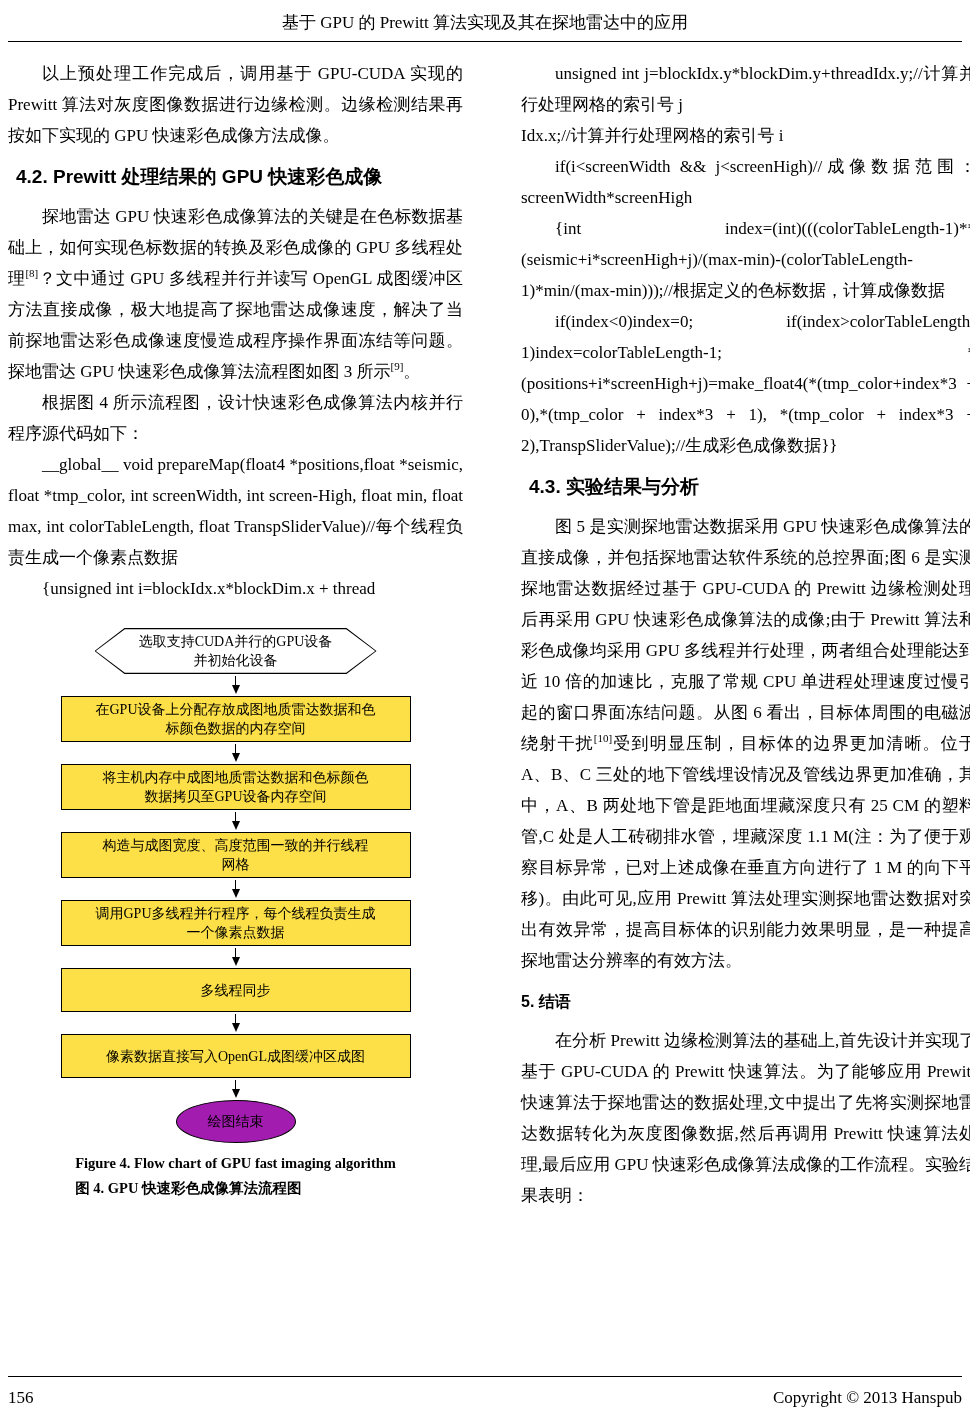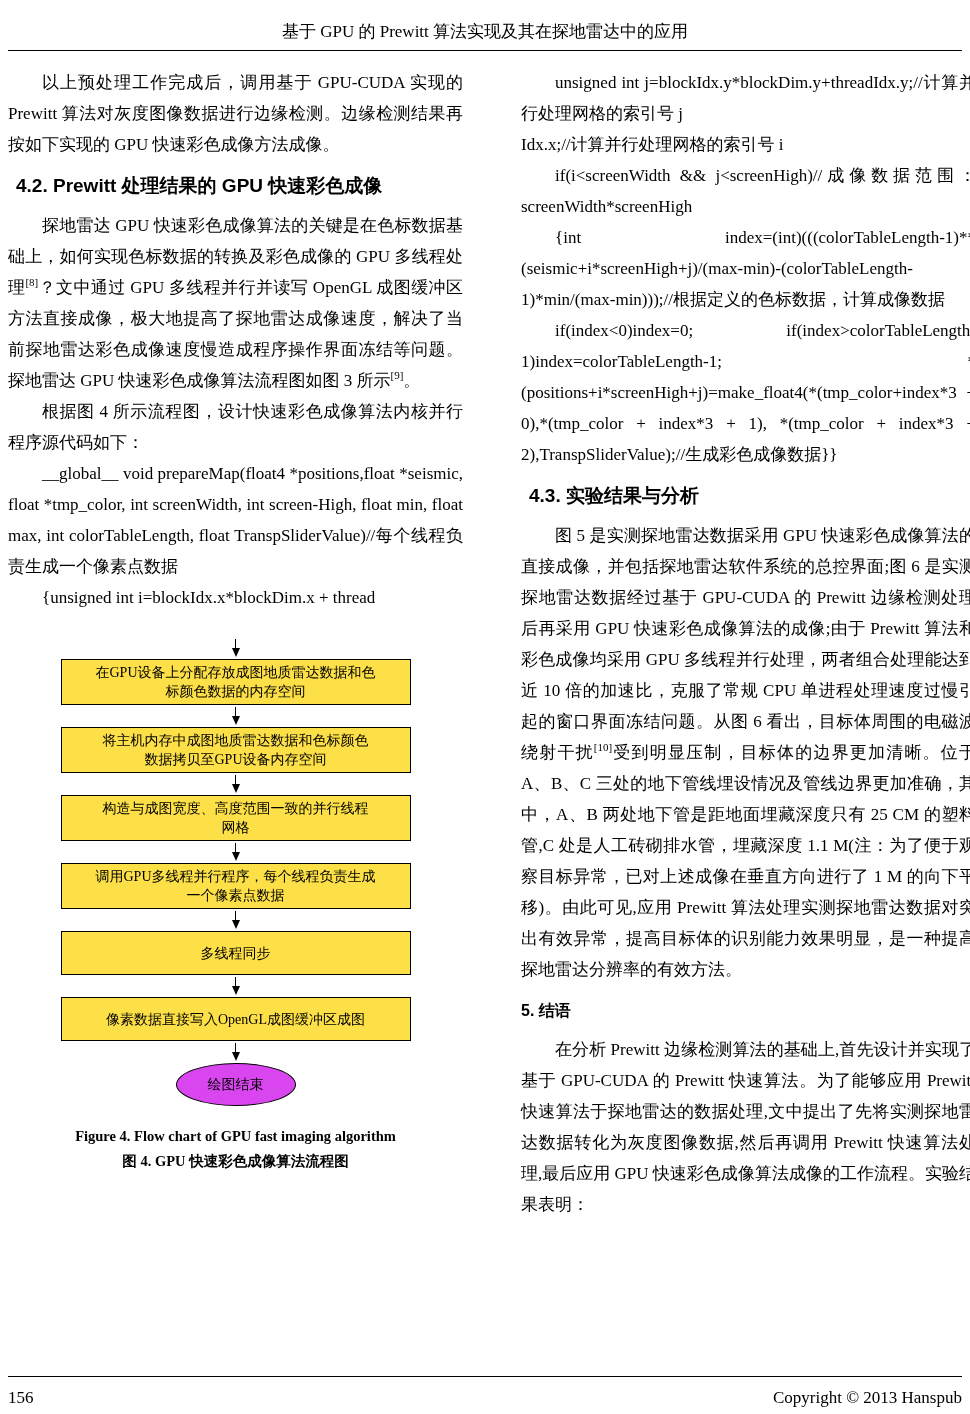--- a/index.html
+++ b/index.html
@@ -3,21 +3,21 @@
 <meta charset="utf-8">
 <style>
   * { margin: 0; padding: 0; box-sizing: border-box; }
   html, body { background: #fff; }
   body {
     width: 970px; height: 1414px;
     font-family: "Liberation Serif", "DejaVu Serif", serif;
     color: #000;
     position: relative;
   }
-  .page { position: relative; width: 970px; height: 1414px; overflow: hidden; padding: 12px 8px; border-radius: 19px; }
+  .page { position: relative; width: 970px; height: 1414px; overflow: hidden; padding: 3px 8px; border-radius: 19px; }
 
   
   .header-title { text-align: center; font-size: 17px; padding: 8px 0 7px; }
   .rule { border-top: 1px solid #000; height: 0; }
 
   
   .columns { display: flex; gap: 58px; padding-top: 16px; }
   .col { width: 455px; flex: 0 0 455px; }
 
   
@@ -56,32 +56,32 @@
     border: 1px solid #000;
     display: flex; align-items: center; justify-content: center;
     padding: 3px 6px; background: #fde047;
   }
   .fc-rect.short { min-height: 44px; }
 
   .fc-ellipse {
     width: 120px; height: 43px;
     border: 1px solid #000; border-radius: 50%;
     display: flex; align-items: center; justify-content: center;
-    background: #d946ef;
+    background: #a21caf;
   }
 
   .fc-arrow { height: 22px; display: flex; flex-direction: column; align-items: center; justify-content: center; }
   .fc-arrow .stem { width: 1.5px; height: 9px; background: #000; display: block; }
   .fc-arrow .head {
     display: block; width: 0; height: 0;
     border: 4.5px solid transparent; border-bottom: none;
     border-top: 9px solid #000;
   }
 
-  figcaption { margin-top: 18px; text-align: center; }
+  figcaption { margin-top: 8px; text-align: left; }
   .cap-en { font-weight: bold; font-size: 14.5px; line-height: 24px; }
   .cap-zh { font-weight: bold; font-size: 14.5px; line-height: 26px; }
 
   
   .footer { position: absolute; left: 8px; right: 8px; bottom: 6px; }
   .footer-row { display: flex; justify-content: space-between; font-size: 17px; padding-top: 11px; text-align: right; }
 </style>
 </head>
 <body>
 
@@ -102,20 +102,27 @@
       <p class="body indent"><span>探地雷达 GPU 快速彩色成像算法的关键是在色标数据基础上，如何实现色标数据的转换及彩色成像的 GPU 多线程处理</span><sup>[8]</sup><span>？文中通过 GPU 多线程并行并读写 OpenGL 成图缓冲区方法直接成像，极大地提高了探地雷达成像速度，解决了当前探地雷达彩色成像速度慢造成程序操作界面冻结等问题。探地雷达 GPU 快速彩色成像算法流程图如图 3 所示</span><sup>[9]</sup><span>。</span></p>
 
       <p class="body indent">根据图 4 所示流程图，设计快速彩色成像算法内核并行程序源代码如下：</p>
 
       <p class="body indent">__global__ void prepareMap(float4 *positions,float *seismic, float *tmp_color, int screenWidth, int screen-High, float min, float max, int colorTableLength, float TranspSliderValue)//每个线程负责生成一个像素点数据</p>
 
       <p class="body indent">{unsigned int i=blockIdx.x*blockDim.x + thread</p>
 
       <figure class="flowchart">
 
+        <div class="fc-hex">
+          <div class="hex-bg"></div>
+          <div class="hex-fg">
+            <span class="fc-text">选取支持CUDA并行的GPU设备
+并初始化设备</span>
+          </div>
+        </div>
 
         <div class="fc-arrow">
             <span class="stem"></span>
             <span class="head"></span>
           </div>
 
         <div class="fc-rect">
           <span class="fc-text">在GPU设备上分配存放成图地质雷达数据和色
 标颜色数据的内存空间</span>
         </div>

